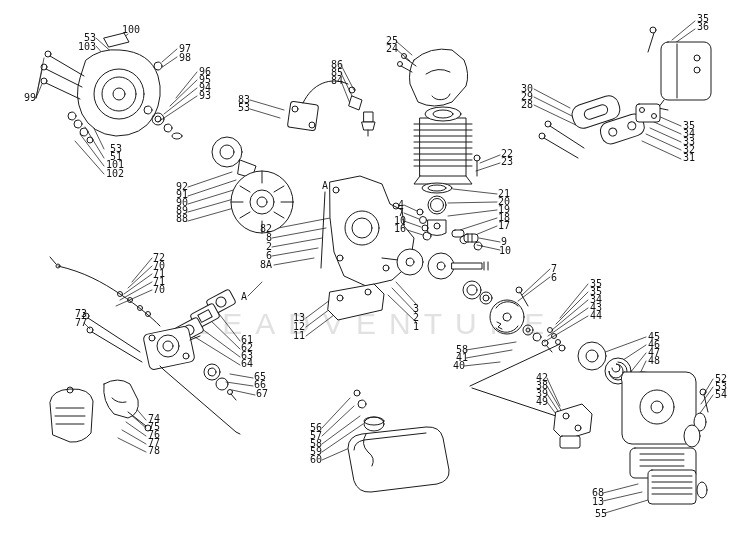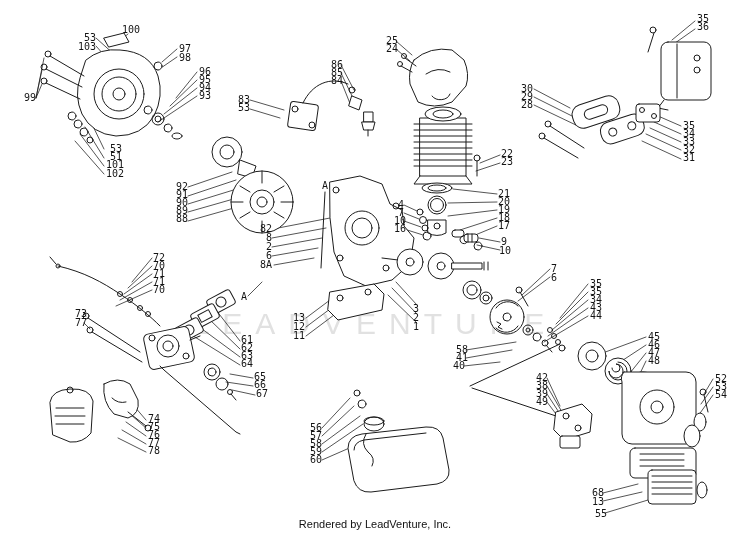--- a/index.html
+++ b/index.html
@@ -444,14 +444,13 @@
         <text x="310" y="439" class="callout">57</text>
         <text x="310" y="447" class="callout">58</text>
         <text x="310" y="455" class="callout">59</text>
         <text x="310" y="463" class="callout">60</text>
         <text x="592" y="496" class="callout">68</text>
         <text x="592" y="505" class="callout">13</text>
         <text x="595" y="517" class="callout">55</text>
       </g>
   </svg>
 
-  <div class="footer">Rendered by LeadVenture, Inc.</div>
 </div>
 
 </body></html>

